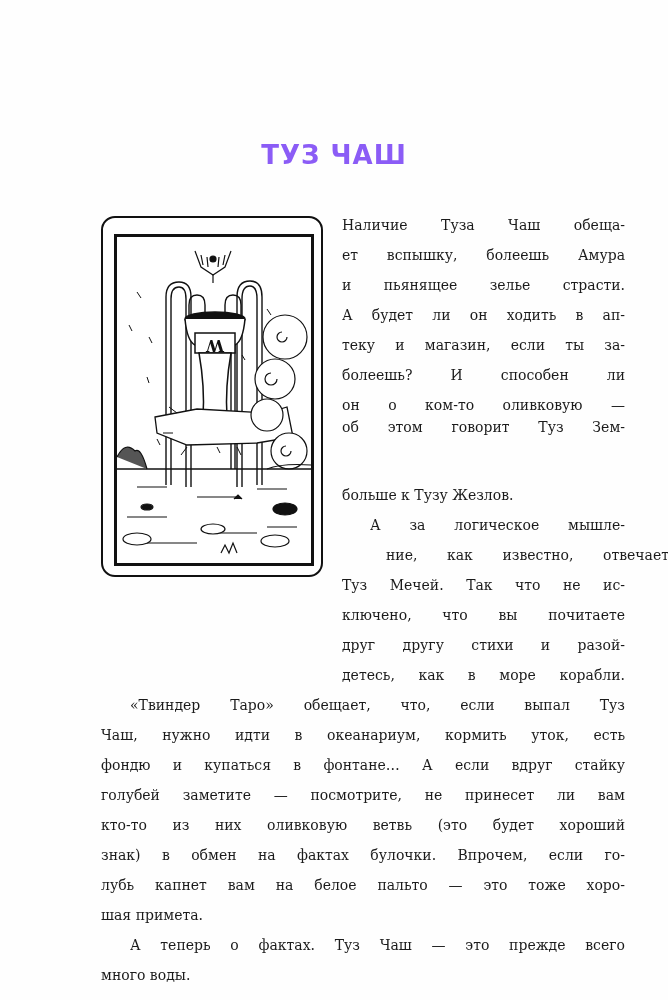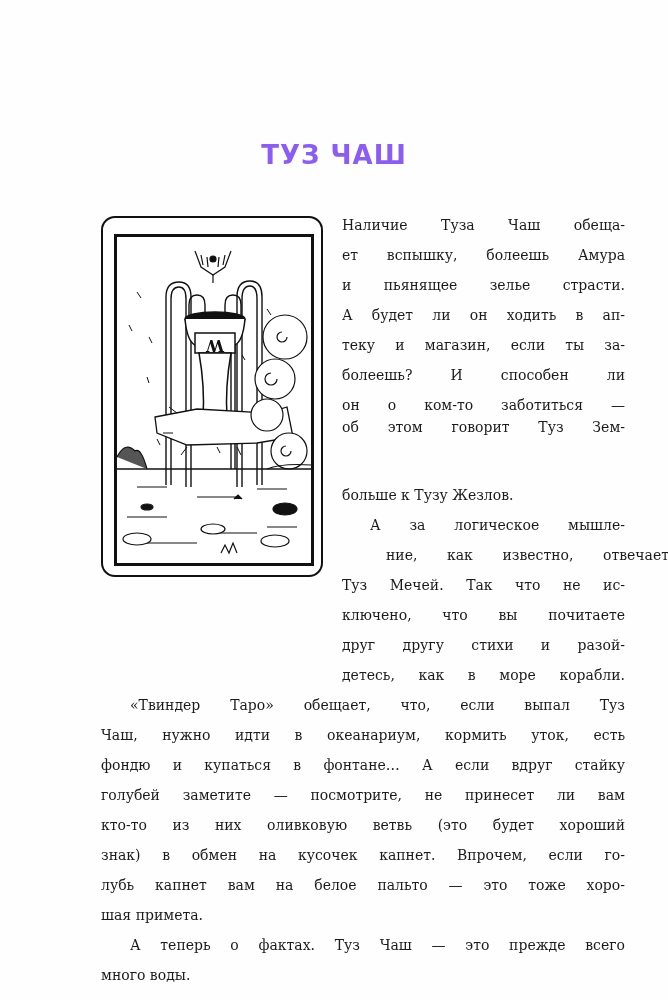--- a/index.html
+++ b/index.html
@@ -101,33 +101,33 @@
       </g>
     </svg>
   </div>
 
   <div class="line just" style="left:342px; top:210px; width:283px;">Наличие Туза Чаш обеща-</div>
   <div class="line just" style="left:342px; top:240px; width:283px;">ет вспышку, болеешь Амура</div>
   <div class="line just" style="left:342px; top:270px; width:283px;">и пьянящее зелье страсти.</div>
   <div class="line just" style="left:342px; top:300px; width:283px;">А будет ли он ходить в ап-</div>
   <div class="line just" style="left:342px; top:330px; width:283px;">теку и магазин, если ты за-</div>
   <div class="line just" style="left:342px; top:360px; width:283px;">болеешь? И способен ли</div>
-  <div class="line just" style="left:342px; top:390px; width:283px;">он о ком-то заботиться —</div>
+  <div class="line just" style="left:342px; top:390px; width:283px;">он о ком-то оливковую —</div>
   <div class="line just" style="left:342px; top:412px; width:283px;">об этом говорит Туз Зем-</div>
   <div class="line" style="left:342px; top:480px;">больше к Тузу Жезлов.</div>
   <div class="line just" style="left:370px; top:510px; width:255px;">А за логическое мышле-</div>
   <div class="line just" style="left:342px; top:540px; width:283px;margin-left:44px;">ние, как известно, отвечает</div>
   <div class="line just" style="left:342px; top:570px; width:283px;">Туз Мечей. Так что не ис-</div>
   <div class="line just" style="left:342px; top:600px; width:283px;">ключено, что вы почитаете</div>
   <div class="line just" style="left:342px; top:630px; width:283px;">друг другу стихи и разой-</div>
   <div class="line just" style="left:342px; top:660px; width:283px;">детесь, как в море корабли.</div>
 
   <div class="line just" style="left:130px; top:690px; width:495px;">«Твиндер Таро» обещает, что, если выпал Туз</div>
   <div class="line just" style="left:101px; top:720px; width:524px;">Чаш, нужно идти в океанариум, кормить уток, есть</div>
   <div class="line just" style="left:101px; top:750px; width:524px;">фондю и купаться в фонтане… А если вдруг стайку</div>
   <div class="line just" style="left:101px; top:780px; width:524px;">голубей заметите — посмотрите, не принесет ли вам</div>
   <div class="line just" style="left:101px; top:810px; width:524px;">кто-то из них оливковую ветвь (это будет хороший</div>
-  <div class="line just" style="left:101px; top:840px; width:524px;">знак) в обмен на кусочек капнет. Впрочем, если го-</div>
+  <div class="line just" style="left:101px; top:840px; width:524px;">знак) в обмен на фактах булочки. Впрочем, если го-</div>
   <div class="line just" style="left:101px; top:870px; width:524px;">лубь капнет вам на белое пальто — это тоже хоро-</div>
   <div class="line" style="left:101px; top:900px;">шая примета.</div>
   <div class="line just" style="left:130px; top:930px; width:495px;">А теперь о фактах. Туз Чаш — это прежде всего</div>
   <div class="line" style="left:101px; top:960px;">много воды.</div>
 </div>
 
 </body></html>

